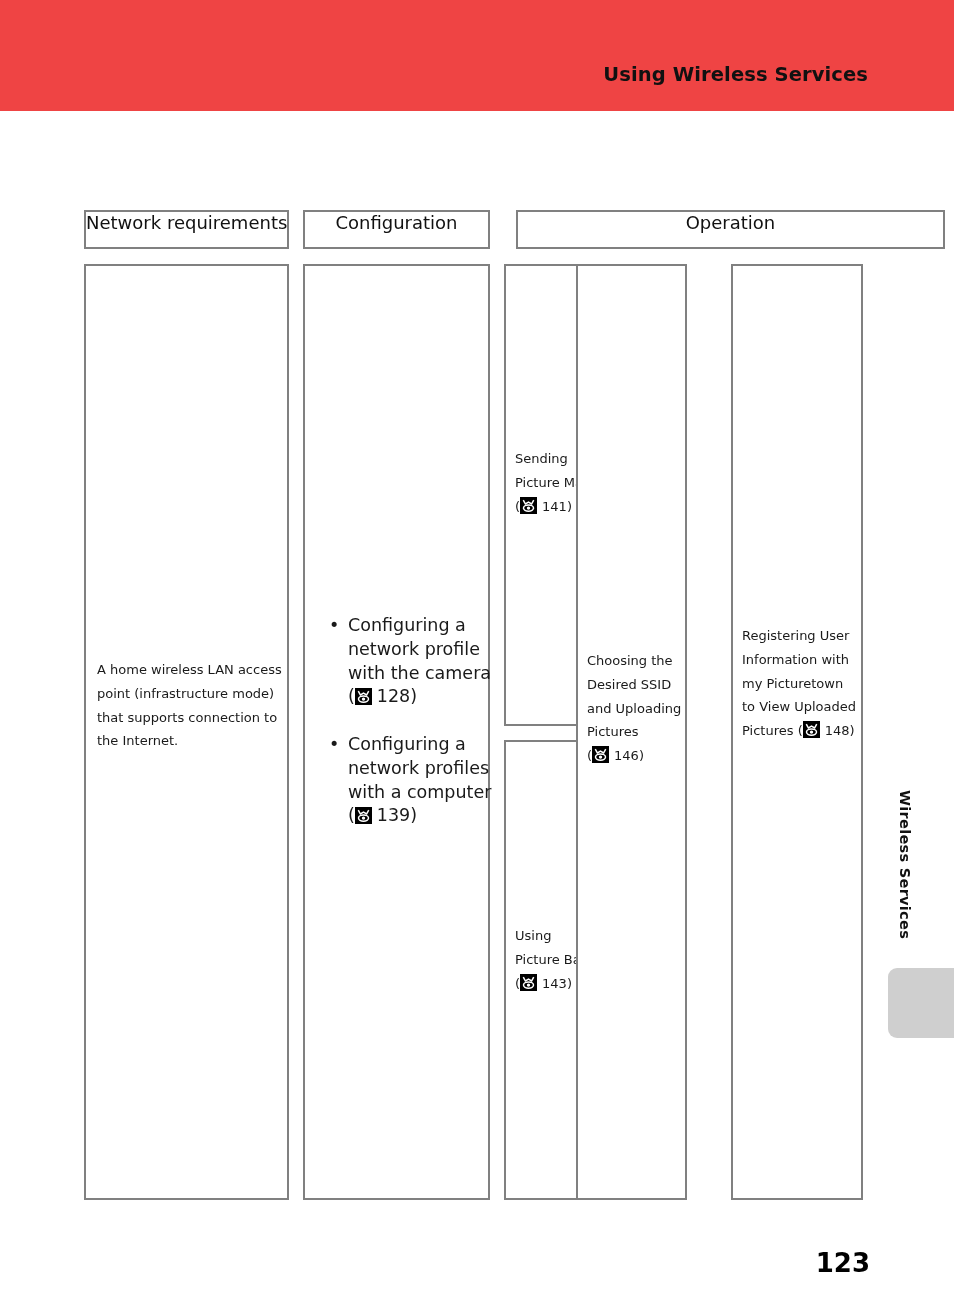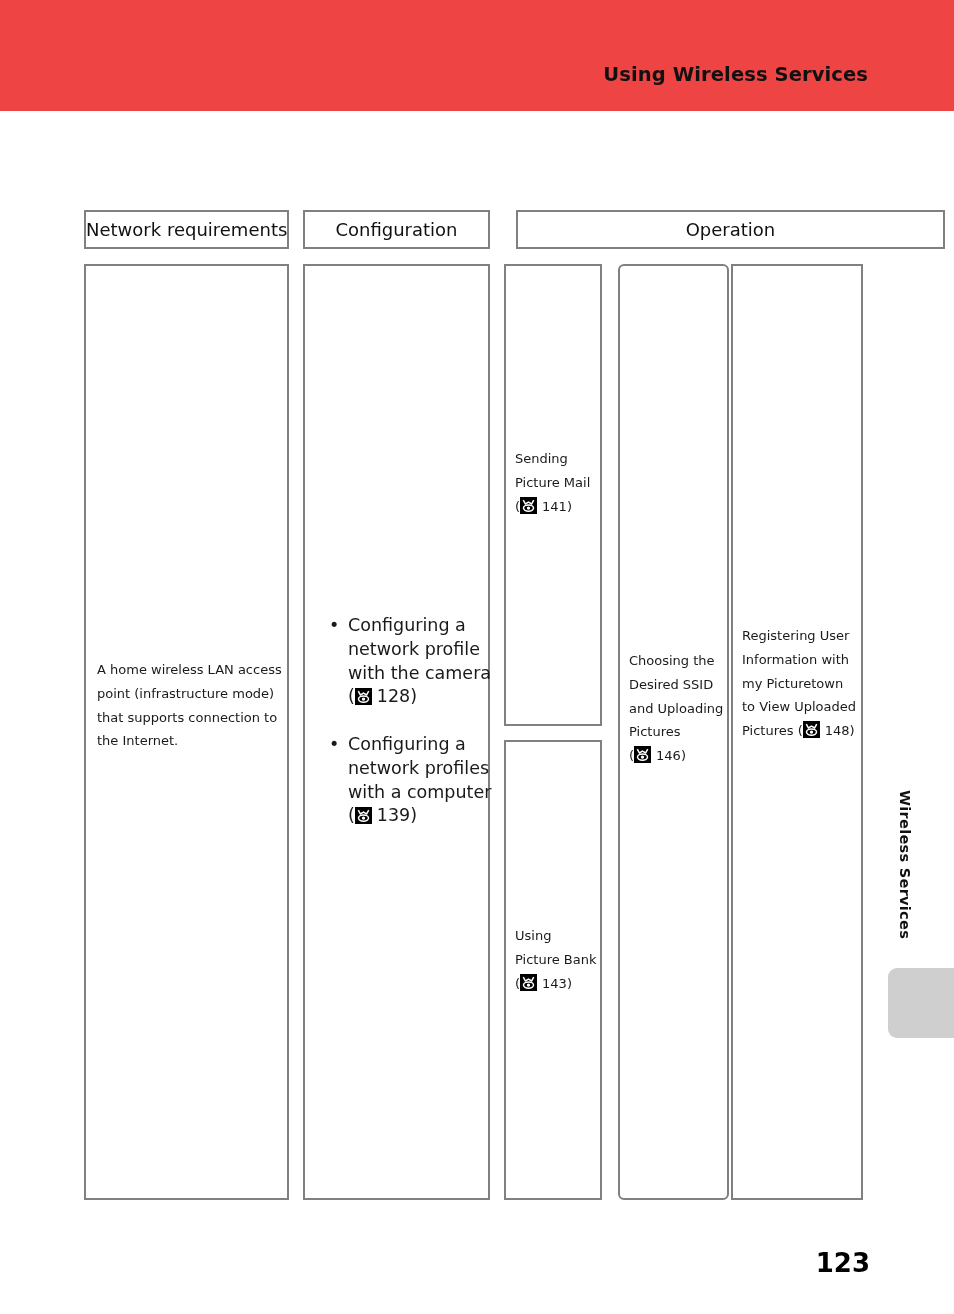--- a/index.html
+++ b/index.html
@@ -43,21 +43,21 @@
     top: 0;
   }
   .box {
     position: absolute;
     box-sizing: border-box;
     border: 2.2px solid #808080;
     background: #ffffff;
   }
   .head-box {
     display: flex;
-    align-items: center;
+    align-items: flex-start;
     font-size: 18px;
     color: #111111;
   }
   .head-box .label {
     width: 100%;
     text-align: center;
     white-space: nowrap;
   }
 
   .body-box {
@@ -223,21 +223,21 @@
         <span>(</span><span class="ref-icon"><svg viewBox="0 0 17 17">
               <rect x="0" y="0" width="17" height="17" fill="#000"></rect>
               <path d="M3.3 3.1 L5.4 7.0 L8.5 5.2 L11.6 7.0 L13.7 3.1" fill="none" stroke="#fff" stroke-width="1.5"></path>
               <ellipse cx="8.5" cy="11.1" rx="5.0" ry="3.1" fill="none" stroke="#fff" stroke-width="1.5"></ellipse>
               <circle cx="8.5" cy="11.1" r="1.7" fill="#fff"></circle>
             </svg></span><span>143</span><span>)</span>
       </span>
     </div>
   </div>
 
-  <div class="box body-box" style="left:618px; top:264px; width:111px; height:936px;border-radius:6px;">
+  <div class="box body-box" style="left:576px; top:264px; width:111px; height:936px;">
     <div class="body-text" style="left:9px; top:383px; width:96px;">
       <span>Choosing the Desired SSID and Uploading Pictures</span>
       <span class="ref">
         <span>(</span><span class="ref-icon"><svg viewBox="0 0 17 17">
               <rect x="0" y="0" width="17" height="17" fill="#000"></rect>
               <path d="M3.3 3.1 L5.4 7.0 L8.5 5.2 L11.6 7.0 L13.7 3.1" fill="none" stroke="#fff" stroke-width="1.5"></path>
               <ellipse cx="8.5" cy="11.1" rx="5.0" ry="3.1" fill="none" stroke="#fff" stroke-width="1.5"></ellipse>
               <circle cx="8.5" cy="11.1" r="1.7" fill="#fff"></circle>
             </svg></span><span>146</span><span>)</span>
       </span>

